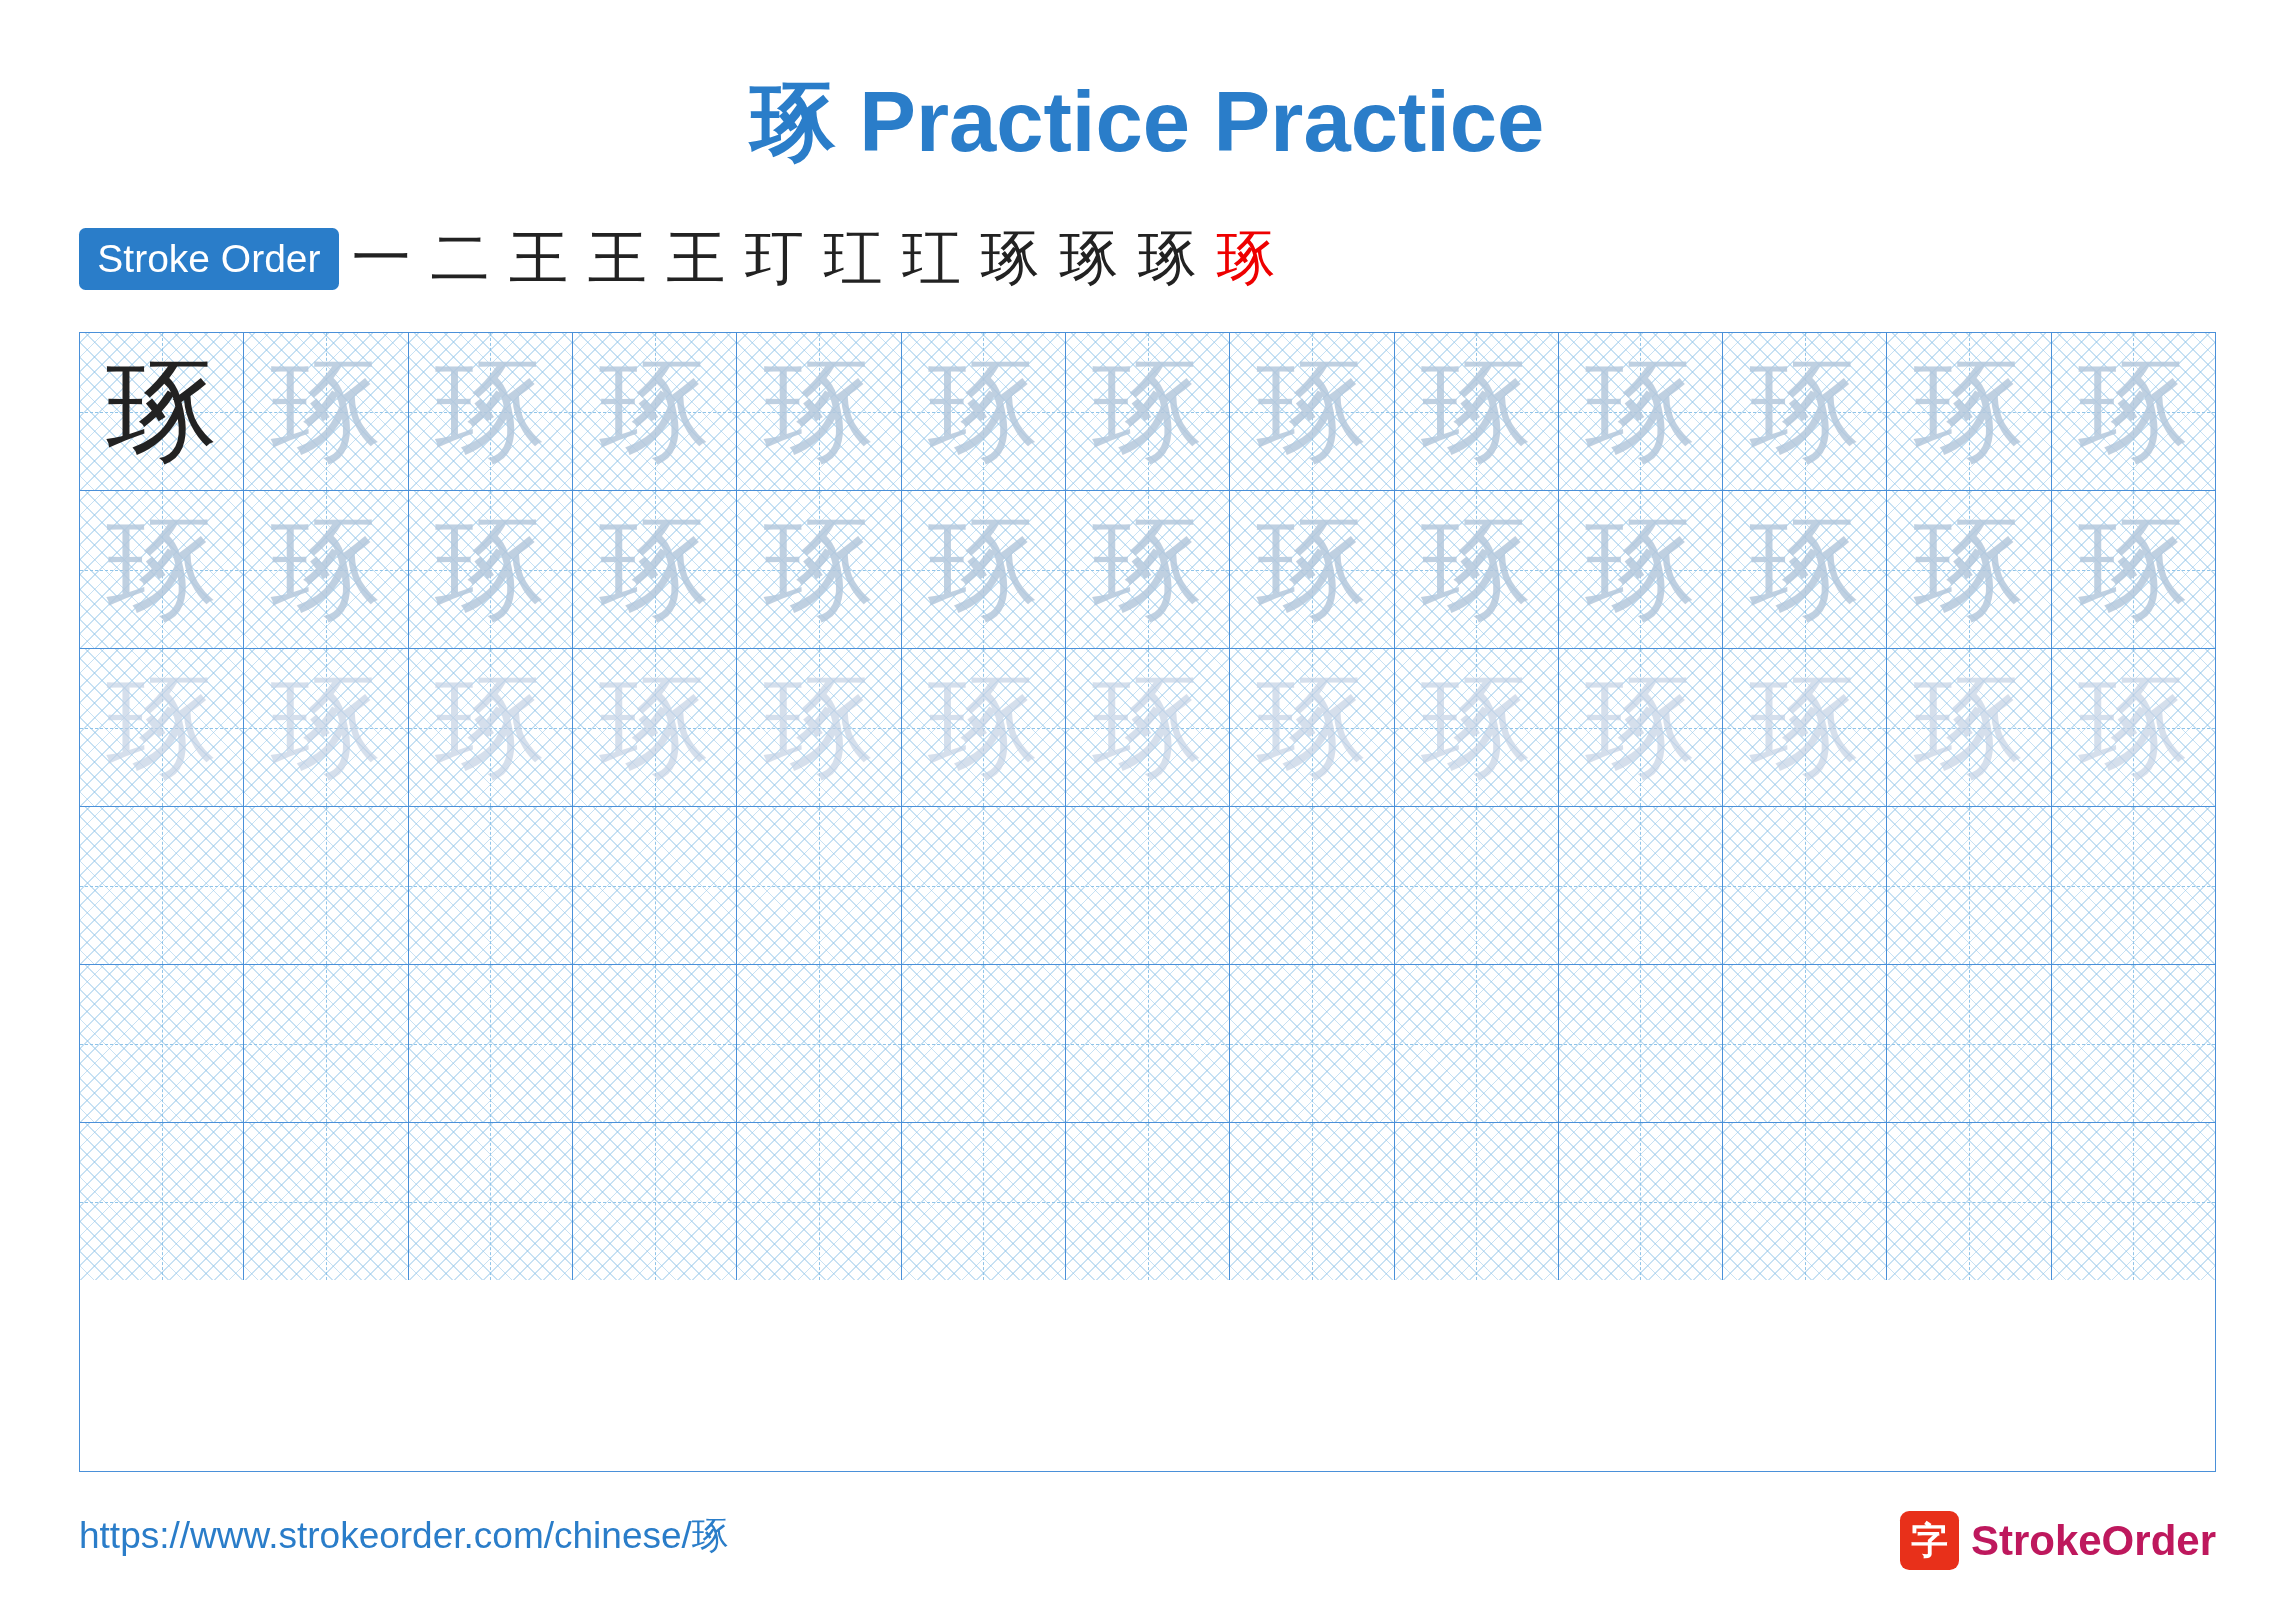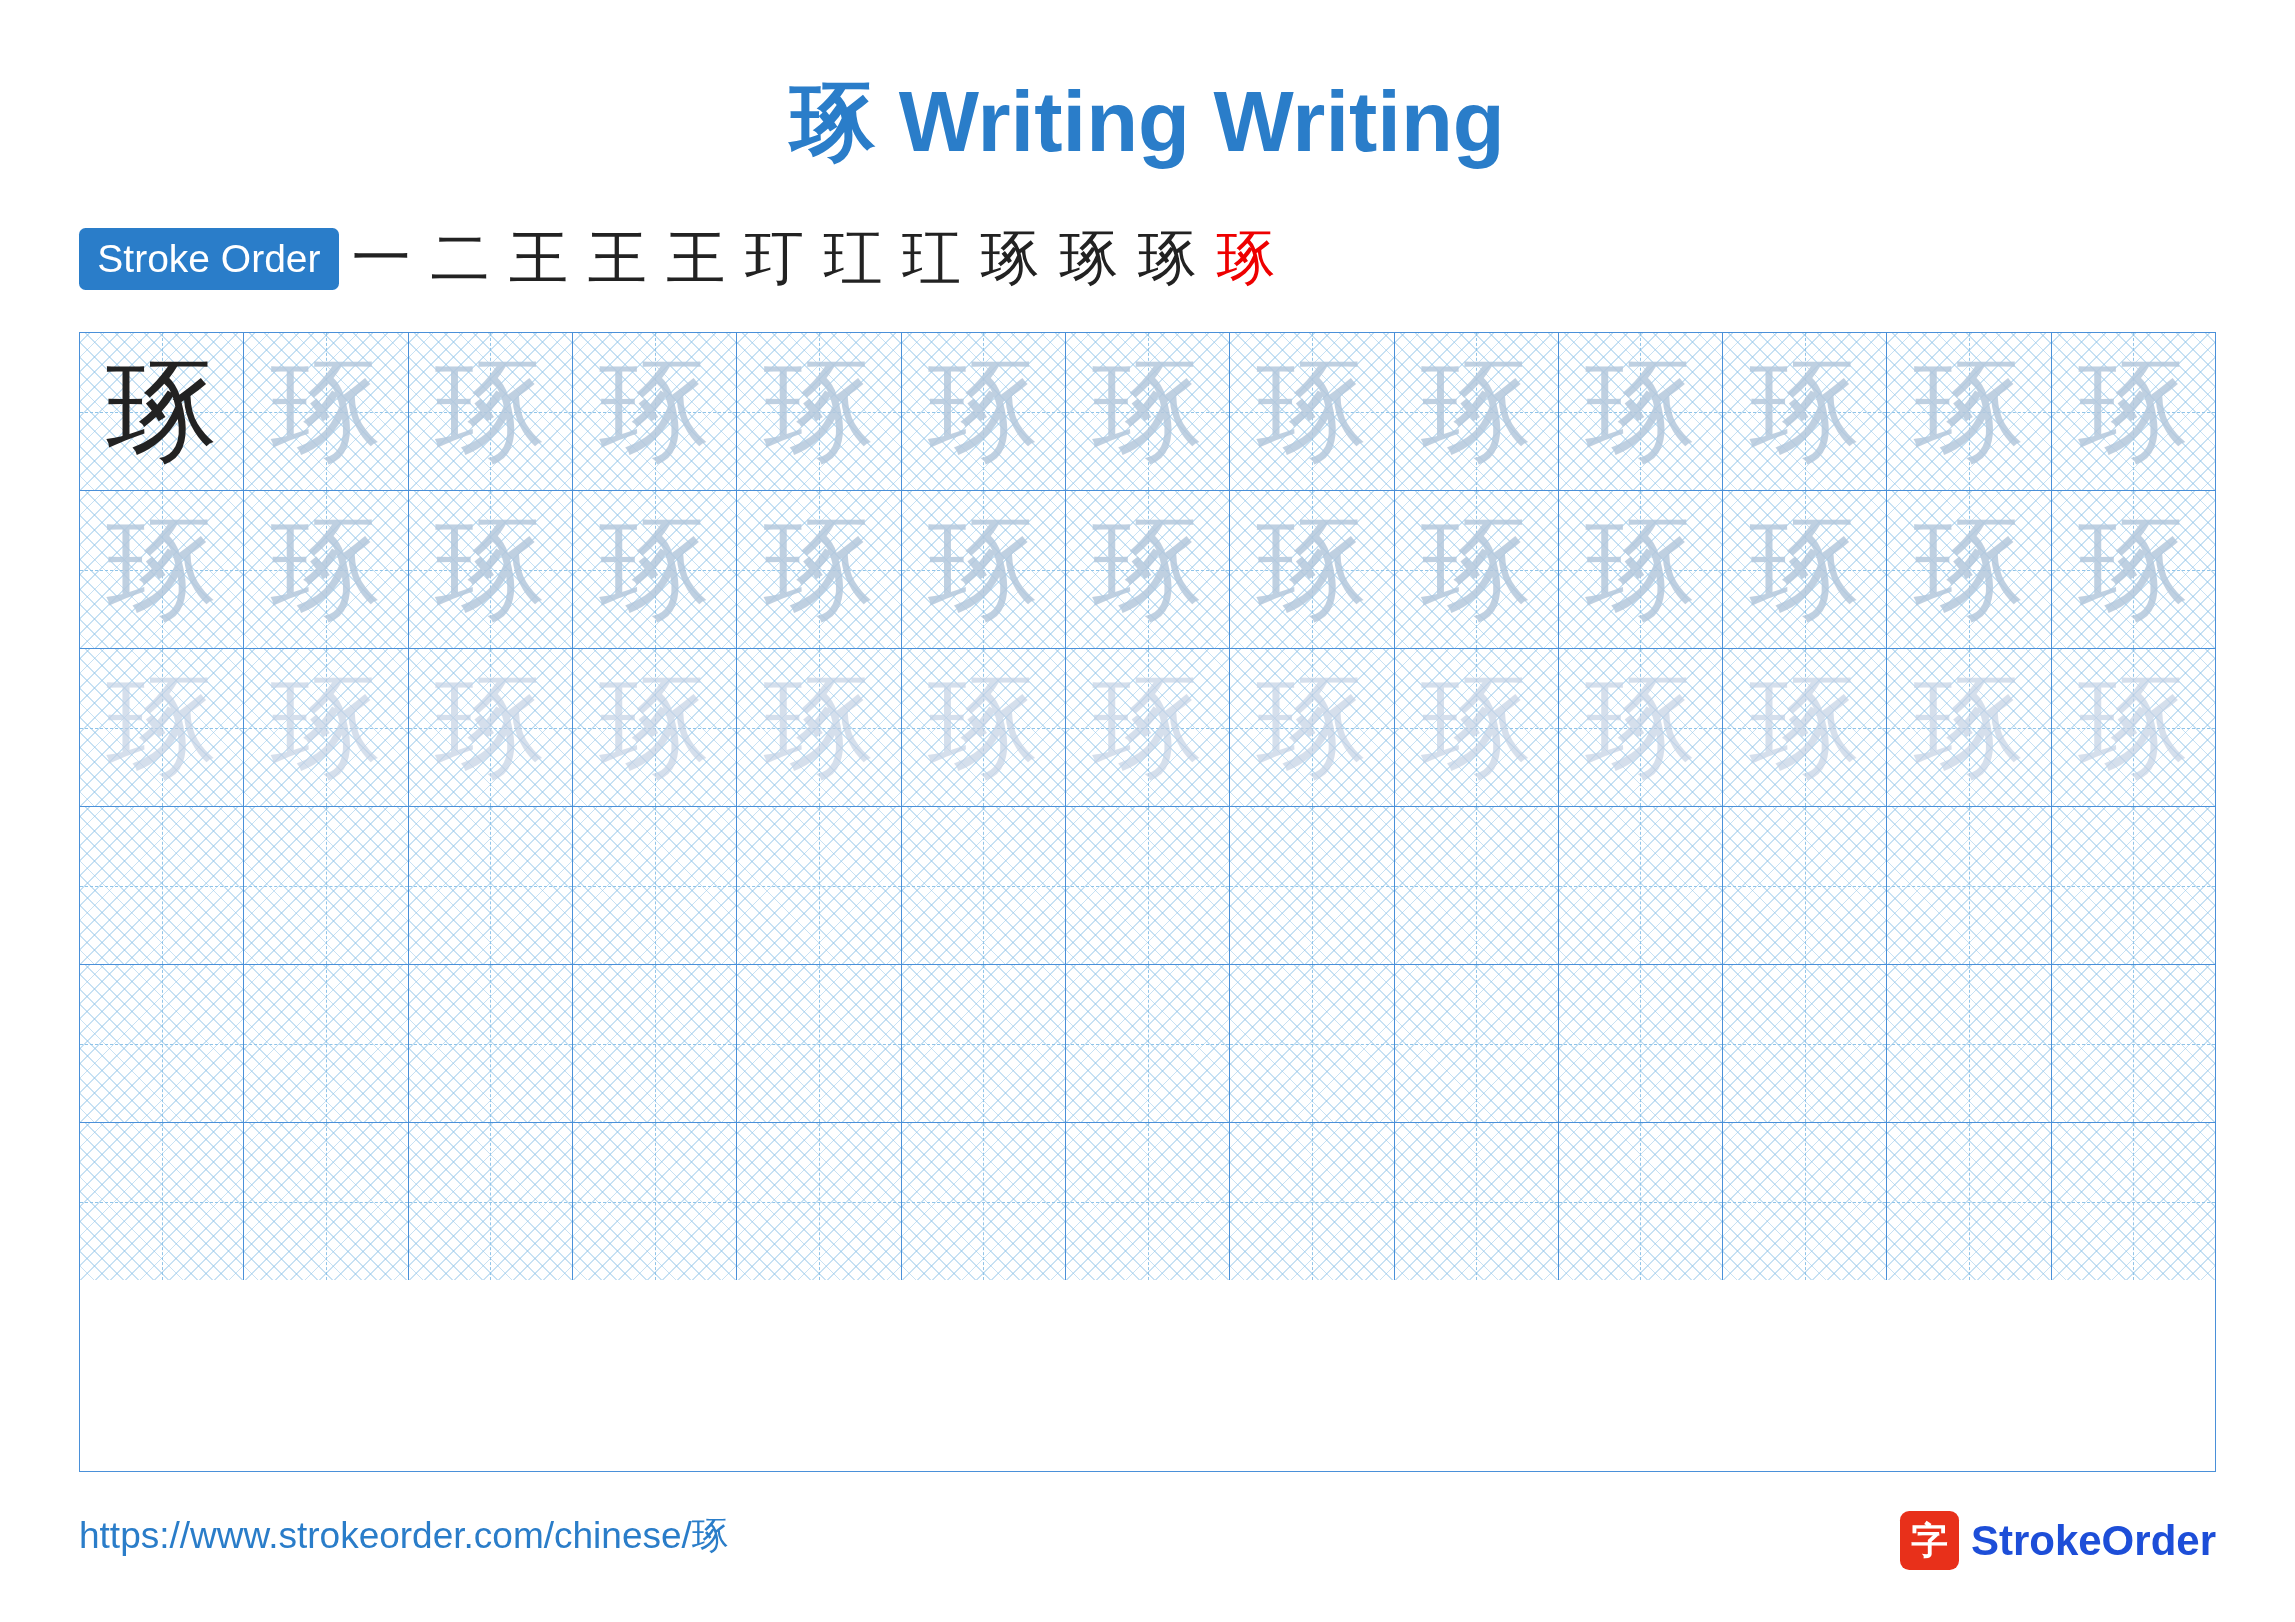--- a/index.html
+++ b/index.html
@@ -212,29 +212,29 @@
       color: white;
       font-size: 37px;
       font-family: serif;
       font-weight: bold;
     }
 
     .logo-text {
       font-size: 42px;
       font-weight: bold;
       font-family: sans-serif;
-      color: #1d4ed8;
+      color: #be185d;
     }
   </style>
 </head>
 <body>
 
 <div class="page">
 
-  <div class="title">琢 Writing Writing</div>
+  <div class="title">琢 Practice Practice</div>
 
   <div class="stroke-order-row">
     <div class="stroke-order-badge">Stroke Order</div>
     <div class="stroke-chars">
       <span class="stroke-char">一</span>
       <span class="stroke-char">二</span>
       <span class="stroke-char">王</span>
       <span class="stroke-char">王</span>
       <span class="stroke-char">王</span>
       <span class="stroke-char">玎</span>

